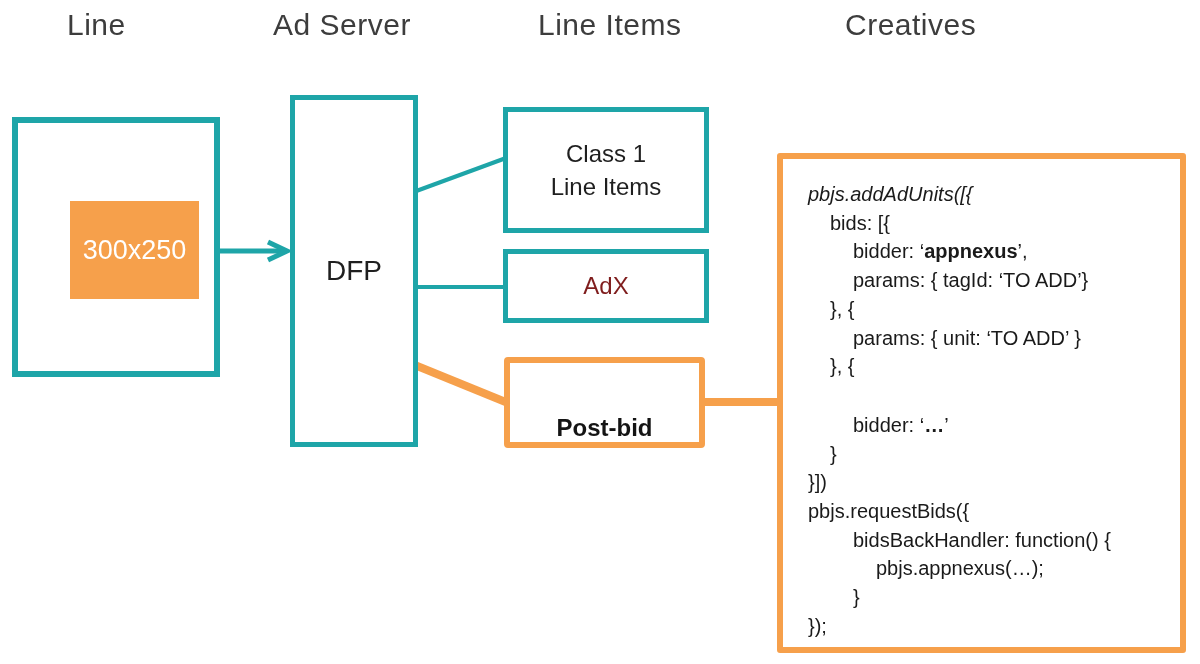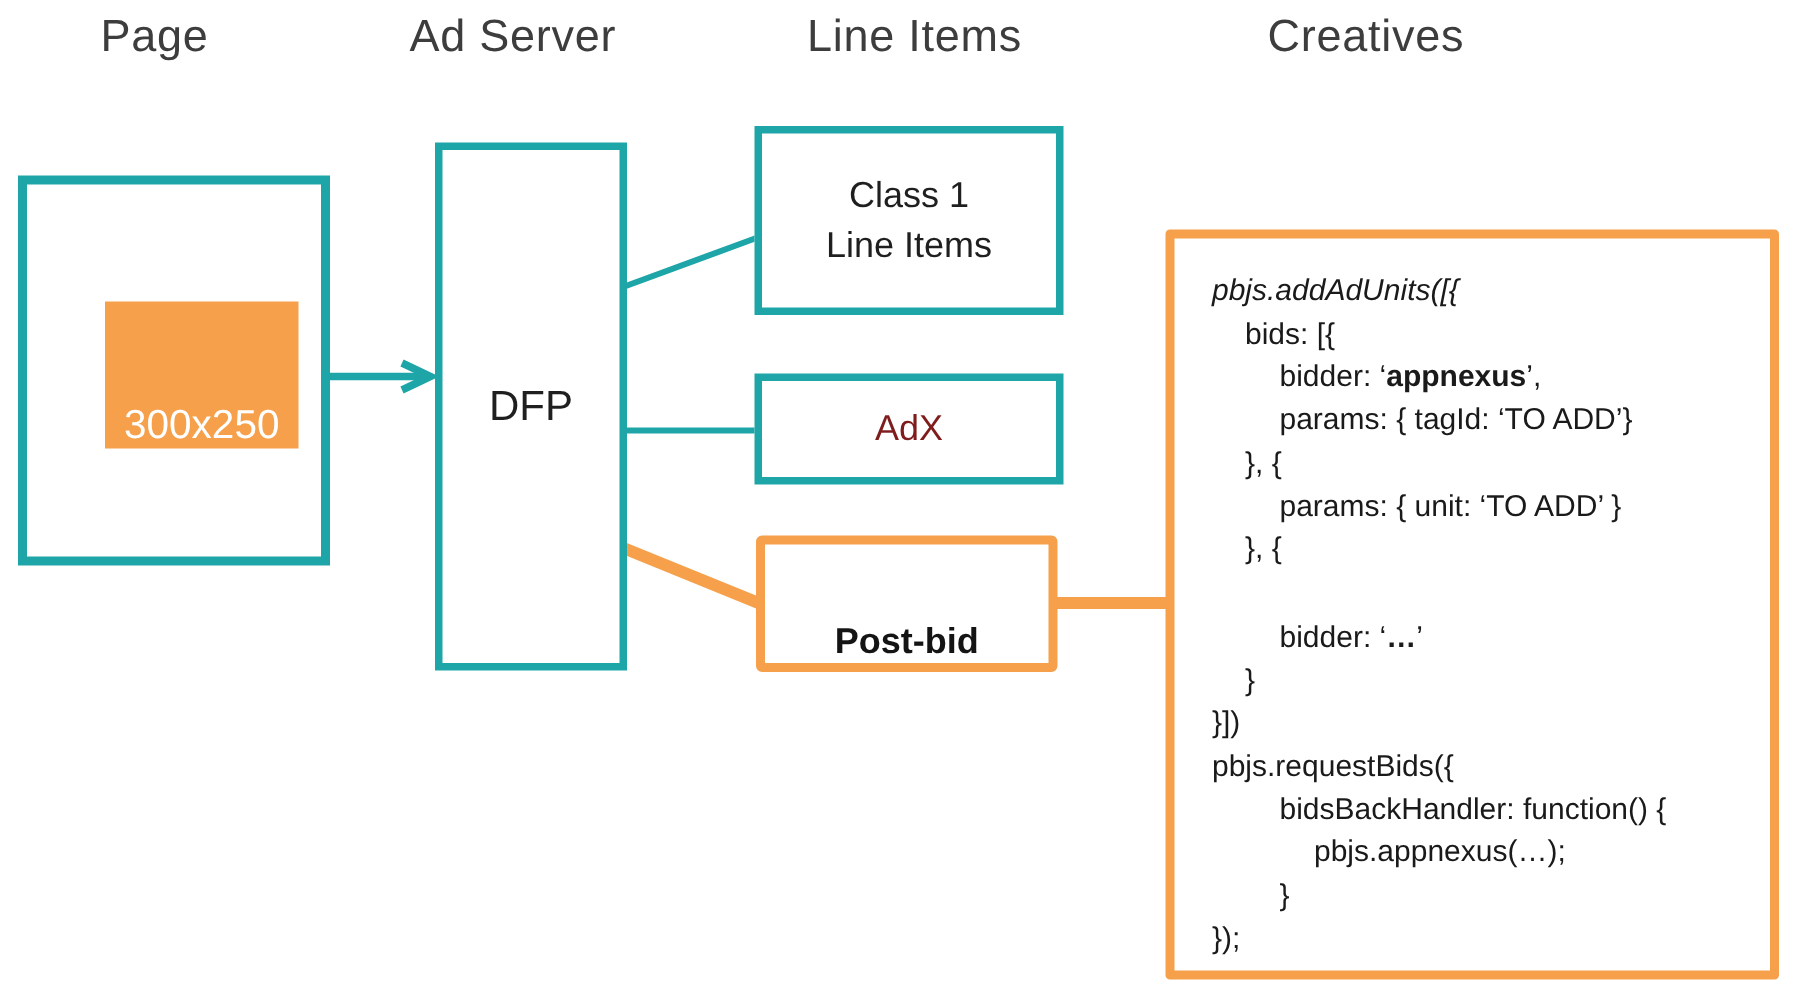--- a/index.html
+++ b/index.html
@@ -41,32 +41,32 @@
   .box { position: absolute; box-sizing: border-box; background: #fff; z-index: 1; }
 
   .page-box {
     left: 12px; top: 117px; width: 208px; height: 260px;
     border: 6px solid var(--teal);
   }
   .ad-slot {
     position: absolute;
     left: 70px; top: 201px; width: 129px; height: 98px;
     background: var(--orange);
-    display: flex; align-items: flex-end; justify-content: center;
+    display: flex; align-items: center; justify-content: center;
     color: #ffffff; font-size: 27px;
     z-index: 2;
   }
   .dfp-box {
     left: 290px; top: 95px; width: 128px; height: 352px;
     border: 5px solid var(--teal);
     display: flex; align-items: center; justify-content: center;
     font-size: 28px; color: #1f1f1f;
   }
   .class1-box {
-    left: 503px; top: 84px; width: 206px; height: 126px;
+    left: 503px; top: 107px; width: 206px; height: 126px;
     border: 5px solid var(--teal);
     display: flex; flex-direction: column; align-items: center; justify-content: center;
     font-size: 24px; color: #1f1f1f; line-height: 33px;
   }
   .adx-box {
     left: 503px; top: 249px; width: 206px; height: 74px;
     border: 5px solid var(--teal);
     display: flex; align-items: center; justify-content: center;
     font-size: 24px; color: #7f1d1d;
   }
@@ -89,21 +89,21 @@
     color: #1a1a1a;
     white-space: pre;
   }
   .code-line b { font-weight: 700; text-align: right; }
 </style>
 </head>
 <body>
 
 <div class="canvas">
 
-  <div class="col-header" id="hdr-page">Page</div>
+  <div class="col-header" id="hdr-page">Line</div>
   <div class="col-header" id="hdr-adserver">Ad Server</div>
   <div class="col-header" id="hdr-lineitems">Line Items</div>
   <div class="col-header" id="hdr-creatives">Creatives</div>
 
   <svg class="connectors" viewBox="0 0 1200 664" aria-hidden="true">
 
     <line class="teal-stroke" x1="199" y1="251" x2="283" y2="251" stroke-width="5"></line>
     <path class="teal-stroke" d="M268 242 L287 251 L268 260" stroke-width="5" stroke-linejoin="miter"></path>
 
     <line class="teal-stroke" x1="400" y1="197" x2="506" y2="158" stroke-width="4"></line>

